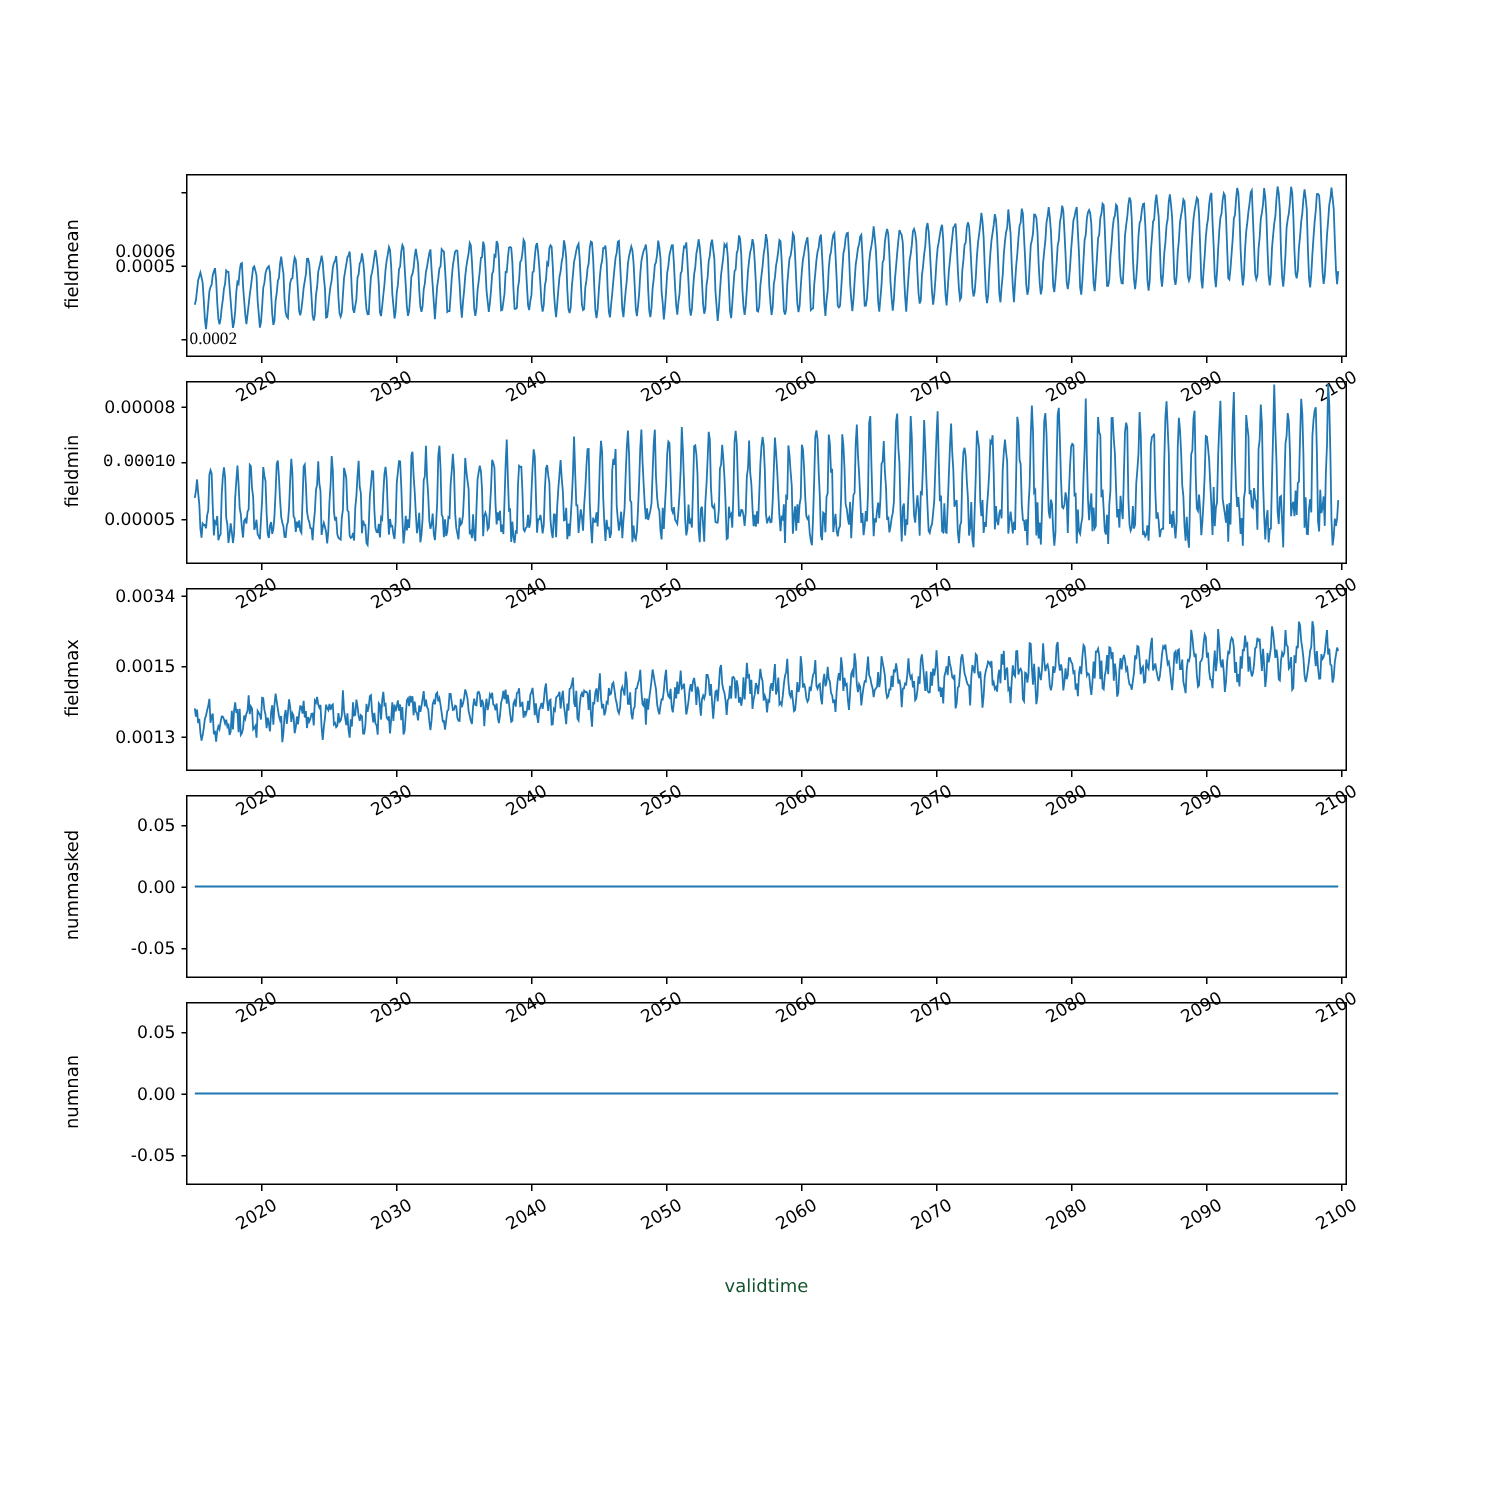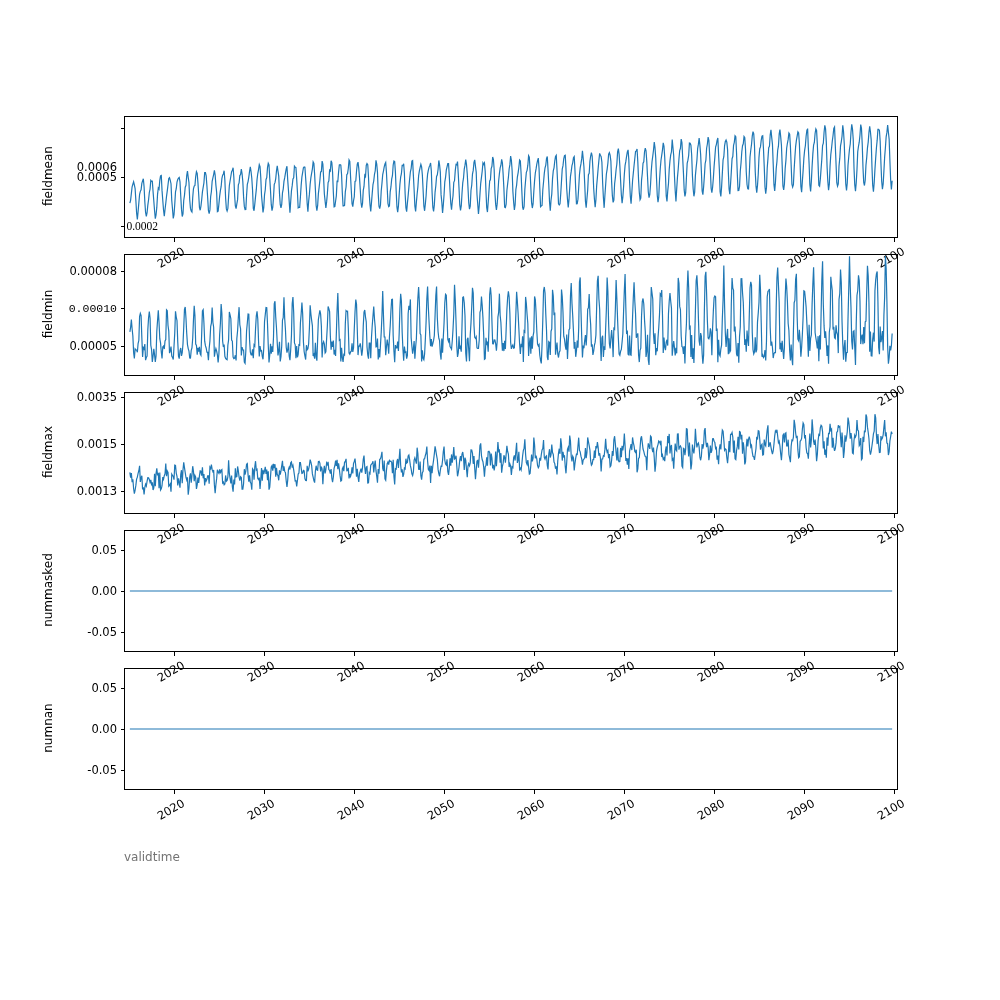--- a/index.html
+++ b/index.html
@@ -83,21 +83,22 @@
   }
   .xtick-mark {
     position: absolute;
     width: 1px;
     height: 3.5px;
     background: #000;
   }
   .xlabel {
     position: absolute;
     font-size: 12px;
-    color: #737373;
+    color: #14532d;
+    text-align: center;
     white-space: nowrap;
   }
 </style>
 </head>
 <body>
 
 <div id="figure">
 <div class="panel" style="left: 124px; top: 116px; width: 774px; height: 122px;">
       <div class="plotarea">
         <svg viewBox="0 0 774 122" preserveAspectRatio="none">
@@ -166,21 +167,21 @@
       <div class="plotarea">
         <svg viewBox="0 0 774 122" preserveAspectRatio="none">
           <path d="M 4.88 80.63 L 5.63 86.11 L 6.38 81.43 L 7.13 90.58 L 7.88 87.68 L 8.63 97.11 L 9.38 102.42 L 10.13 98.86 L 10.88 93.92 L 11.63 87.54 L 12.38 85.49 L 13.13 81.65 L 13.88 79.03 L 14.63 74.08 L 15.38 90.35 L 16.13 86.15 L 16.88 84.09 L 17.63 98.00 L 18.38 95.86 L 19.13 103.09 L 19.88 95.90 L 20.63 92.81 L 21.38 94.64 L 22.13 89.75 L 22.88 86.09 L 23.63 86.18 L 24.38 87.95 L 25.13 90.76 L 25.87 88.25 L 26.63 92.85 L 27.38 90.92 L 28.13 98.57 L 28.88 96.37 L 29.63 82.19 L 30.38 94.79 L 31.13 82.00 L 31.88 76.55 L 32.63 83.70 L 33.38 81.06 L 34.13 96.69 L 34.88 80.86 L 35.63 98.59 L 36.38 97.41 L 37.13 94.28 L 37.88 85.47 L 38.63 87.71 L 39.38 84.10 L 40.13 82.18 L 40.88 71.75 L 41.63 84.52 L 42.38 79.29 L 43.13 80.69 L 43.88 94.79 L 44.63 93.85 L 45.38 92.51 L 46.13 100.41 L 46.88 82.43 L 47.63 83.82 L 48.38 84.79 L 49.13 88.14 L 49.88 73.40 L 50.63 73.70 L 51.38 81.46 L 52.13 84.70 L 52.88 93.91 L 53.63 86.82 L 54.38 90.87 L 55.13 96.20 L 55.88 83.04 L 56.63 78.45 L 57.38 91.64 L 58.13 78.21 L 58.88 70.50 L 59.63 75.90 L 60.38 80.86 L 61.13 85.89 L 61.88 88.50 L 62.63 85.69 L 63.38 103.44 L 64.13 97.13 L 64.88 85.44 L 65.63 81.65 L 66.38 91.18 L 67.13 83.48 L 67.88 74.41 L 68.63 79.57 L 69.38 89.75 L 70.13 83.82 L 70.88 85.50 L 71.63 97.47 L 72.38 93.37 L 73.13 86.07 L 73.88 91.38 L 74.63 84.32 L 75.38 79.16 L 76.13 79.46 L 76.88 84.11 L 77.63 75.43 L 78.38 86.74 L 79.13 82.45 L 79.88 93.91 L 80.63 86.47 L 81.38 89.46 L 82.13 87.77 L 82.88 84.18 L 83.63 84.08 L 84.38 92.16 L 85.13 75.41 L 85.88 76.76 L 86.63 72.84 L 87.38 77.98 L 88.13 80.03 L 88.88 78.24 L 89.63 93.41 L 90.38 101.99 L 91.13 93.24 L 91.88 87.07 L 92.63 78.07 L 93.38 80.44 L 94.13 81.74 L 94.88 77.60 L 95.63 81.62 L 96.38 78.62 L 97.13 77.93 L 97.88 91.46 L 98.63 90.51 L 99.38 93.33 L 100.13 92.48 L 100.88 83.82 L 101.63 89.69 L 102.38 88.89 L 103.13 85.36 L 103.88 68.31 L 104.62 81.79 L 105.38 86.94 L 106.13 91.91 L 106.88 83.95 L 107.63 95.24 L 108.38 100.39 L 109.13 87.93 L 109.88 92.89 L 110.63 76.47 L 111.38 85.34 L 112.13 84.99 L 112.88 74.65 L 113.63 79.25 L 114.38 85.55 L 115.13 89.06 L 115.87 85.18 L 116.63 85.93 L 117.38 97.73 L 118.13 97.74 L 118.88 92.17 L 119.63 77.45 L 120.38 82.94 L 121.13 79.55 L 121.88 72.37 L 122.63 71.68 L 123.38 83.21 L 124.13 90.11 L 124.88 83.62 L 125.63 90.85 L 126.38 92.00 L 127.12 98.39 L 127.88 77.20 L 128.63 78.32 L 129.38 88.16 L 130.13 74.97 L 130.88 69.34 L 131.63 78.43 L 132.38 77.66 L 133.13 86.92 L 133.88 88.00 L 134.63 86.03 L 135.38 97.55 L 136.13 88.08 L 136.88 76.40 L 137.63 89.05 L 138.38 78.01 L 139.13 82.56 L 139.88 79.24 L 140.63 75.17 L 141.38 82.19 L 142.13 77.91 L 142.88 88.63 L 143.63 79.61 L 144.38 98.26 L 145.13 95.82 L 145.88 85.04 L 146.63 75.09 L 147.38 73.80 L 148.13 78.98 L 148.88 72.08 L 149.63 76.47 L 150.38 72.36 L 151.13 85.18 L 151.88 75.98 L 152.63 82.81 L 153.38 83.95 L 154.13 88.75 L 154.88 78.62 L 155.63 82.87 L 156.38 79.20 L 157.13 74.12 L 157.88 68.86 L 158.63 79.25 L 159.38 74.64 L 160.13 79.72 L 160.88 81.12 L 161.63 89.46 L 162.38 95.39 L 163.13 88.57 L 163.88 77.69 L 164.63 75.44 L 165.38 77.81 L 166.13 70.91 L 166.88 69.99 L 167.63 75.82 L 168.38 73.67 L 169.13 78.14 L 169.88 83.60 L 170.63 89.36 L 171.38 89.16 L 172.13 94.98 L 172.88 88.93 L 173.63 82.42 L 174.38 81.48 L 175.13 70.74 L 175.88 70.72 L 176.63 76.45 L 177.38 81.68 L 178.13 81.39 L 178.88 78.76 L 179.63 79.19 L 180.38 86.98 L 181.13 88.87 L 181.88 89.03 L 182.63 74.10 L 183.38 79.72 L 184.13 77.29 L 184.88 73.58 L 185.63 67.75 L 186.38 70.23 L 187.13 73.88 L 187.88 82.25 L 188.63 85.54 L 189.38 89.09 L 190.13 91.12 L 190.88 79.29 L 191.63 73.94 L 192.38 78.18 L 193.13 78.58 L 193.88 69.79 L 194.63 69.38 L 195.38 71.30 L 196.13 79.76 L 196.88 74.78 L 197.63 77.35 L 198.38 92.69 L 199.13 79.65 L 199.88 74.03 L 200.63 81.77 L 201.38 77.81 L 202.13 71.15 L 202.88 72.81 L 203.63 70.00 L 204.38 78.00 L 205.13 78.54 L 205.87 81.88 L 206.63 77.28 L 207.38 86.68 L 208.12 90.58 L 208.88 85.38 L 209.63 76.64 L 210.38 73.96 L 211.13 68.75 L 211.88 74.27 L 212.63 67.83 L 213.38 77.39 L 214.13 71.39 L 214.88 77.16 L 215.63 84.03 L 216.38 89.64 L 217.13 88.98 L 217.88 77.20 L 218.63 75.45 L 219.38 79.39 L 220.13 70.18 L 220.88 69.89 L 221.63 66.94 L 222.38 79.05 L 223.13 78.74 L 223.88 76.15 L 224.63 86.92 L 225.38 82.34 L 226.13 84.78 L 226.88 81.95 L 227.63 75.50 L 228.38 81.71 L 229.13 71.45 L 229.88 69.57 L 230.62 66.71 L 231.38 74.56 L 232.13 85.14 L 232.87 77.17 L 233.63 85.57 L 234.38 90.41 L 235.13 81.83 L 235.88 79.49 L 236.63 76.89 L 237.38 80.90 L 238.13 75.67 L 238.88 67.32 L 239.63 63.69 L 240.38 75.73 L 241.13 82.28 L 241.88 75.29 L 242.63 74.75 L 243.38 91.53 L 244.13 91.30 L 244.88 80.93 L 245.63 81.99 L 246.38 73.48 L 247.13 72.38 L 247.88 71.63 L 248.63 69.37 L 249.38 80.69 L 250.13 73.54 L 250.88 68.67 L 251.63 78.98 L 252.38 84.55 L 253.13 91.24 L 253.88 77.38 L 254.63 82.03 L 255.37 67.39 L 256.13 66.91 L 256.88 64.11 L 257.63 59.73 L 258.38 76.65 L 259.13 79.52 L 259.88 68.68 L 260.63 87.38 L 261.38 88.73 L 262.13 78.67 L 262.88 71.94 L 263.63 70.17 L 264.38 72.86 L 265.13 68.52 L 265.88 69.53 L 266.63 69.33 L 267.38 70.52 L 268.13 81.56 L 268.88 67.96 L 269.63 84.77 L 270.38 93.05 L 271.13 77.00 L 271.88 77.30 L 272.63 69.52 L 273.38 67.06 L 274.13 76.16 L 274.88 67.00 L 275.63 56.81 L 276.38 73.42 L 277.13 80.65 L 277.88 77.57 L 278.63 85.28 L 279.38 82.76 L 280.13 76.37 L 280.88 77.20 L 281.63 66.78 L 282.38 71.18 L 283.13 70.54 L 283.88 64.14 L 284.63 63.07 L 285.38 68.06 L 286.13 73.87 L 286.88 77.24 L 287.63 82.20 L 288.38 83.96 L 289.13 80.18 L 289.88 68.24 L 290.63 65.98 L 291.38 68.71 L 292.13 71.85 L 292.88 55.58 L 293.63 61.80 L 294.38 77.42 L 295.13 77.56 L 295.88 69.63 L 296.63 84.09 L 297.38 88.06 L 298.13 81.07 L 298.88 79.60 L 299.63 67.21 L 300.38 66.91 L 301.13 63.51 L 301.88 61.01 L 302.63 54.45 L 303.38 69.07 L 304.13 77.90 L 304.88 78.86 L 305.63 73.69 L 306.38 91.58 L 307.13 74.01 L 307.88 81.41 L 308.63 73.68 L 309.38 68.28 L 310.13 61.94 L 310.88 54.21 L 311.63 58.49 L 312.38 63.35 L 313.13 67.56 L 313.88 77.69 L 314.63 81.99 L 315.38 84.60 L 316.13 78.60 L 316.88 74.41 L 317.63 74.52 L 318.38 68.47 L 319.13 59.56 L 319.88 54.50 L 320.63 68.41 L 321.38 72.19 L 322.13 73.21 L 322.88 67.37 L 323.63 79.70 L 324.38 83.23 L 325.13 76.27 L 325.88 66.32 L 326.63 73.85 L 327.38 62.45 L 328.13 70.82 L 328.88 64.74 L 329.63 55.00 L 330.38 67.08 L 331.13 66.40 L 331.88 63.82 L 332.63 74.05 L 333.38 84.70 L 334.13 80.89 L 334.88 75.58 L 335.63 67.93 L 336.38 64.18 L 337.13 69.21 L 337.88 62.12 L 338.63 59.98 L 339.38 65.39 L 340.13 78.28 L 340.88 65.85 L 341.63 68.51 L 342.38 77.53 L 343.13 85.50 L 343.88 74.37 L 344.63 71.89 L 345.38 73.94 L 346.13 70.96 L 346.88 57.93 L 347.63 57.95 L 348.38 61.25 L 349.13 72.01 L 349.88 64.12 L 350.63 76.73 L 351.38 87.59 L 352.13 77.61 L 352.88 69.15 L 353.63 68.56 L 354.38 75.91 L 355.13 65.87 L 355.88 53.60 L 356.63 51.15 L 357.38 63.71 L 358.13 67.86 L 358.88 69.89 L 359.63 75.35 L 360.38 85.00 L 361.13 74.89 L 361.88 73.81 L 362.63 65.31 L 363.38 73.98 L 364.13 59.67 L 364.88 59.28 L 365.63 60.48 L 366.38 73.76 L 367.13 61.54 L 367.88 66.24 L 368.63 76.68 L 369.38 73.00 L 370.13 78.79 L 370.88 73.57 L 371.63 59.59 L 372.38 74.44 L 373.13 63.36 L 373.88 49.74 L 374.63 59.30 L 375.38 58.33 L 376.13 70.86 L 376.88 61.16 L 377.63 80.94 L 378.38 74.50 L 379.13 71.30 L 379.88 63.36 L 380.63 65.43 L 381.38 70.89 L 382.13 62.38 L 382.88 53.75 L 383.63 59.49 L 384.38 62.19 L 385.13 75.30 L 385.88 72.08 L 386.63 74.36 L 387.38 83.37 L 388.13 75.15 L 388.88 75.88 L 389.63 65.86 L 390.38 63.49 L 391.13 68.70 L 391.88 59.27 L 392.63 50.59 L 393.38 71.11 L 394.13 67.97 L 394.88 59.69 L 395.63 77.84 L 396.38 76.62 L 397.13 78.31 L 397.88 72.10 L 398.63 64.01 L 399.38 58.41 L 400.13 56.05 L 400.88 47.02 L 401.63 62.36 L 402.38 70.82 L 403.13 72.68 L 403.88 68.14 L 404.63 75.11 L 405.38 82.43 L 406.13 81.69 L 406.88 73.53 L 407.63 62.68 L 408.38 69.46 L 409.13 66.18 L 409.88 45.21 L 410.63 52.54 L 411.38 66.43 L 412.13 63.73 L 412.87 67.01 L 413.63 73.66 L 414.38 76.01 L 415.12 74.56 L 415.88 65.84 L 416.63 68.79 L 417.37 62.70 L 418.13 57.82 L 418.88 56.50 L 419.63 47.85 L 420.38 65.37 L 421.13 67.24 L 421.88 64.75 L 422.63 63.99 L 423.38 73.63 L 424.13 77.77 L 424.88 62.12 L 425.63 57.13 L 426.38 65.58 L 427.13 62.71 L 427.88 52.46 L 428.63 60.54 L 429.38 62.50 L 430.13 70.22 L 430.88 71.74 L 431.63 76.97 L 432.38 74.65 L 433.13 82.92 L 433.88 69.13 L 434.63 61.19 L 435.38 56.65 L 436.13 61.82 L 436.88 46.01 L 437.63 52.76 L 438.38 68.70 L 439.13 59.86 L 439.88 64.78 L 440.63 64.04 L 441.38 74.79 L 442.13 81.65 L 442.88 70.23 L 443.63 57.21 L 444.38 55.23 L 445.13 59.67 L 445.88 43.32 L 446.63 49.19 L 447.38 64.41 L 448.13 69.58 L 448.88 64.22 L 449.63 66.02 L 450.38 78.64 L 451.13 71.55 L 451.88 66.19 L 452.63 62.13 L 453.38 62.47 L 454.13 53.91 L 454.88 45.41 L 455.63 58.23 L 456.38 59.81 L 457.13 64.24 L 457.88 66.85 L 458.63 72.88 L 459.38 68.02 L 460.12 67.14 L 460.88 65.93 L 461.63 55.93 L 462.37 66.22 L 463.13 60.78 L 463.88 45.20 L 464.62 49.47 L 465.38 53.51 L 466.13 58.12 L 466.87 69.09 L 467.63 73.35 L 468.38 72.23 L 469.13 67.78 L 469.88 67.78 L 470.63 58.55 L 471.38 66.06 L 472.13 54.03 L 472.88 56.26 L 473.63 49.99 L 474.38 55.24 L 475.13 63.75 L 475.88 61.04 L 476.63 66.17 L 477.38 79.69 L 478.13 67.17 L 478.88 67.02 L 479.63 63.71 L 480.38 64.27 L 481.13 57.35 L 481.88 46.64 L 482.63 56.86 L 483.38 60.10 L 484.13 58.47 L 484.88 66.28 L 485.63 62.12 L 486.38 75.06 L 487.13 74.01 L 487.88 68.36 L 488.63 58.93 L 489.38 63.88 L 490.13 47.72 L 490.88 43.95 L 491.63 51.74 L 492.38 60.44 L 493.13 68.68 L 493.88 55.39 L 494.63 68.46 L 495.38 69.85 L 496.13 69.63 L 496.88 55.83 L 497.63 65.20 L 498.38 53.64 L 499.13 58.33 L 499.88 53.38 L 500.63 41.26 L 501.38 53.48 L 502.13 69.07 L 502.88 66.03 L 503.63 72.76 L 504.38 66.45 L 505.13 77.18 L 505.88 59.11 L 506.63 55.87 L 507.38 52.05 L 508.13 58.04 L 508.88 45.19 L 509.62 50.41 L 510.38 53.74 L 511.13 59.41 L 511.87 60.35 L 512.63 57.72 L 513.38 80.57 L 514.13 77.15 L 514.88 66.34 L 515.63 65.76 L 516.38 55.96 L 517.13 46.24 L 517.88 43.97 L 518.63 50.47 L 519.38 56.97 L 520.13 59.30 L 520.88 62.63 L 521.63 64.68 L 522.38 65.02 L 523.13 78.57 L 523.88 59.70 L 524.63 51.25 L 525.38 53.84 L 526.13 56.81 L 526.88 43.82 L 527.63 44.74 L 528.38 56.44 L 529.13 60.05 L 529.88 55.53 L 530.63 66.07 L 531.38 80.11 L 532.13 72.37 L 532.88 59.10 L 533.63 54.93 L 534.38 52.42 L 535.13 48.79 L 535.88 49.56 L 536.63 51.51 L 537.38 48.47 L 538.13 65.06 L 538.88 63.02 L 539.63 67.38 L 540.38 66.10 L 541.13 69.23 L 541.88 58.46 L 542.63 54.36 L 543.38 63.59 L 544.13 43.72 L 544.88 51.02 L 545.63 41.60 L 546.38 61.40 L 547.13 54.48 L 547.88 52.89 L 548.63 67.99 L 549.38 66.91 L 550.13 77.00 L 550.88 62.21 L 551.63 51.35 L 552.38 57.66 L 553.13 58.80 L 553.88 41.79 L 554.63 41.66 L 555.38 57.64 L 556.13 54.57 L 556.88 53.69 L 557.63 55.85 L 558.38 74.35 L 559.13 75.75 L 559.88 56.39 L 560.63 56.90 L 561.38 63.16 L 562.13 56.87 L 562.88 36.41 L 563.63 36.80 L 564.38 52.77 L 565.13 64.51 L 565.88 50.40 L 566.63 63.14 L 567.38 77.69 L 568.13 72.07 L 568.88 52.37 L 569.63 58.16 L 570.38 61.37 L 571.13 53.96 L 571.88 36.48 L 572.63 47.99 L 573.38 55.35 L 574.13 51.82 L 574.88 50.84 L 575.63 54.99 L 576.38 65.28 L 577.13 68.36 L 577.88 64.32 L 578.63 52.00 L 579.38 56.48 L 580.13 52.40 L 580.88 38.11 L 581.63 35.65 L 582.38 49.83 L 583.13 55.00 L 583.88 50.70 L 584.63 55.12 L 585.38 68.35 L 586.13 62.54 L 586.88 53.51 L 587.63 60.81 L 588.38 58.23 L 589.13 46.58 L 589.88 46.42 L 590.63 49.08 L 591.38 50.39 L 592.13 56.46 L 592.88 55.55 L 593.63 67.83 L 594.38 63.70 L 595.13 72.36 L 595.88 57.07 L 596.63 52.11 L 597.38 57.33 L 598.13 45.71 L 598.88 37.66 L 599.63 38.81 L 600.38 47.94 L 601.13 58.24 L 601.88 56.84 L 602.63 57.59 L 603.38 65.83 L 604.13 71.38 L 604.88 62.50 L 605.63 48.91 L 606.38 60.25 L 607.13 42.10 L 607.88 42.15 L 608.63 40.14 L 609.38 44.83 L 610.13 60.82 L 610.88 48.23 L 611.63 66.89 L 612.38 67.72 L 613.13 58.46 L 613.88 54.29 L 614.63 44.42 L 615.38 57.48 L 616.13 39.16 L 616.88 39.65 L 617.63 47.18 L 618.38 42.49 L 619.13 61.82 L 619.88 50.14 L 620.63 56.81 L 621.38 72.58 L 622.13 70.01 L 622.88 54.67 L 623.63 46.49 L 624.38 54.23 L 625.13 47.17 L 625.88 44.38 L 626.63 47.56 L 627.38 54.80 L 628.13 53.19 L 628.88 60.10 L 629.63 64.37 L 630.38 64.85 L 631.13 67.95 L 631.88 62.05 L 632.63 56.47 L 633.38 44.61 L 634.13 47.30 L 634.88 38.31 L 635.63 38.78 L 636.38 46.98 L 637.13 57.57 L 637.88 53.47 L 638.63 52.29 L 639.38 63.10 L 640.13 62.72 L 640.88 47.42 L 641.63 52.30 L 642.38 53.73 L 643.13 44.68 L 643.88 37.46 L 644.63 32.80 L 645.38 54.92 L 646.13 52.77 L 646.88 50.08 L 647.63 54.97 L 648.38 59.06 L 649.13 62.06 L 649.88 58.95 L 650.63 52.11 L 651.38 43.77 L 652.13 38.55 L 652.88 39.67 L 653.63 37.33 L 654.38 43.92 L 655.13 50.54 L 655.88 49.07 L 656.63 53.92 L 657.38 61.73 L 658.13 68.30 L 658.88 57.61 L 659.63 43.03 L 660.38 41.97 L 661.13 50.28 L 661.88 41.27 L 662.63 40.57 L 663.38 53.86 L 664.13 53.81 L 664.88 47.46 L 665.63 62.56 L 666.38 66.18 L 667.13 70.28 L 667.88 54.19 L 668.63 47.89 L 669.38 48.49 L 670.13 44.94 L 670.88 27.30 L 671.63 32.39 L 672.38 40.63 L 673.13 45.83 L 673.88 43.39 L 674.63 57.88 L 675.38 65.80 L 676.13 64.79 L 676.88 49.13 L 677.63 48.25 L 678.38 46.25 L 679.13 36.66 L 679.88 30.51 L 680.63 32.16 L 681.38 46.19 L 682.13 42.71 L 682.88 55.46 L 683.63 60.97 L 684.38 61.30 L 685.13 66.83 L 685.88 52.30 L 686.63 41.33 L 687.38 55.43 L 688.13 47.90 L 688.88 26.86 L 689.63 36.58 L 690.38 48.99 L 691.13 52.72 L 691.88 47.32 L 692.63 55.62 L 693.38 69.44 L 694.13 62.57 L 694.88 48.72 L 695.63 42.23 L 696.38 42.92 L 697.13 35.51 L 697.88 32.79 L 698.63 33.86 L 699.38 39.50 L 700.13 56.45 L 700.88 49.18 L 701.63 62.86 L 702.38 57.41 L 703.13 65.69 L 703.88 45.24 L 704.63 53.61 L 705.38 41.12 L 706.13 41.25 L 706.88 31.27 L 707.63 38.10 L 708.38 36.82 L 709.13 55.65 L 709.88 45.46 L 710.63 54.50 L 711.38 58.89 L 712.13 56.66 L 712.88 50.73 L 713.63 39.92 L 714.38 39.14 L 715.13 32.74 L 715.88 34.65 L 716.63 34.03 L 717.38 44.48 L 718.13 55.17 L 718.88 40.20 L 719.63 50.64 L 720.38 66.06 L 721.13 58.93 L 721.88 43.02 L 722.63 49.34 L 723.38 45.23 L 724.13 39.44 L 724.88 25.00 L 725.63 29.41 L 726.38 36.89 L 727.13 46.42 L 727.88 40.68 L 728.63 46.47 L 729.38 60.94 L 730.13 61.70 L 730.88 48.26 L 731.63 42.89 L 732.38 44.84 L 733.13 42.69 L 733.88 27.42 L 734.63 37.67 L 735.38 38.66 L 736.13 53.54 L 736.88 52.27 L 737.63 45.76 L 738.38 67.83 L 739.13 66.68 L 739.88 44.58 L 740.63 49.89 L 741.38 38.14 L 742.13 39.78 L 742.88 21.78 L 743.63 24.37 L 744.38 34.70 L 745.13 39.94 L 745.88 46.45 L 746.63 58.26 L 747.38 62.65 L 748.13 59.23 L 748.88 53.92 L 749.63 48.16 L 750.38 41.43 L 751.13 38.84 L 751.88 21.55 L 752.63 25.32 L 753.38 42.99 L 754.13 51.93 L 754.88 41.68 L 755.63 52.80 L 756.38 60.44 L 757.13 60.26 L 757.88 43.79 L 758.63 47.10 L 759.38 45.87 L 760.13 42.54 L 760.88 34.73 L 761.63 27.45 L 762.38 44.04 L 763.13 39.98 L 763.88 50.76 L 764.63 51.64 L 765.38 63.12 L 766.13 59.68 L 766.88 48.80 L 767.63 44.29 L 768.38 39.34 L 769.13 41.73" fill="none" stroke="#1f77b4" stroke-width="1.2" vector-effect="non-scaling-stroke"></path>
         </svg>
       </div>
     </div>
     <div class="ytick" style="right: 883px; top: 490.538px;">0.0013</div>
     <div class="ytick-mark" style="left: 120.5px; top: 490.538px;"></div>
     <div class="ytick" style="right: 883px; top: 443.615px; margin-left: 33px;">0.0015</div>
     <div class="ytick-mark" style="left: 120.5px; top: 443.615px;"></div>
-    <div class="ytick" style="right: 883px; top: 396.692px;">0.0035</div>
+    <div class="ytick" style="right: 883px; top: 396.692px;">0.0034</div>
     <div class="ytick-mark" style="left: 120.5px; top: 396.692px;"></div>
     <div class="ylabel" style="width: 120px; left: -12px; top: 445px;">fieldmax</div>
     <div class="xtick-mark" style="left: 173.5px; top: 514px;"></div>
     <div class="xtick" style="left: 59.5px; width: 120px; top: 520px;">2020</div>
     <div class="xtick-mark" style="left: 263.5px; top: 514px;"></div>
     <div class="xtick" style="left: 149.5px; width: 120px; top: 520px;">2030</div>
     <div class="xtick-mark" style="left: 353.5px; top: 514px;"></div>
     <div class="xtick" style="left: 239.5px; width: 120px; top: 520px;">2040</div>
     <div class="xtick-mark" style="left: 443.5px; top: 514px;"></div>
     <div class="xtick" style="left: 329.5px; width: 120px; top: 520px;">2050</div>

